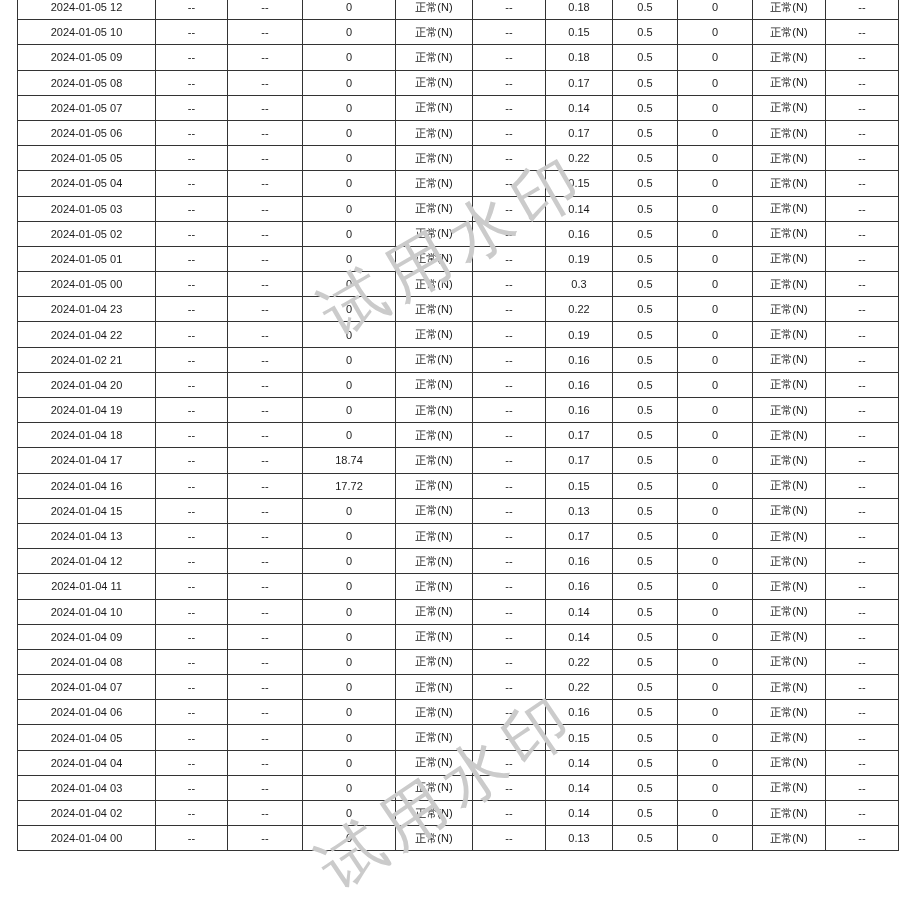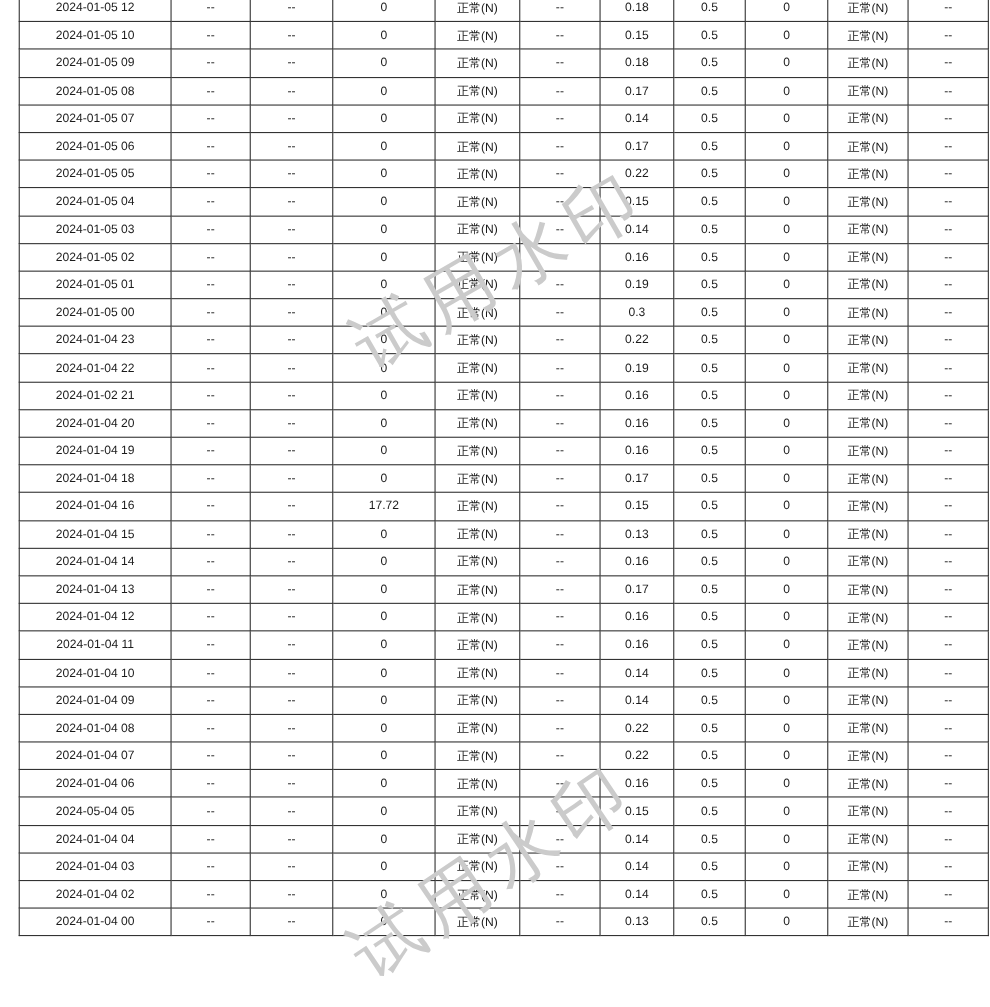--- a/index.html
+++ b/index.html
@@ -307,20 +307,33 @@
           <td>0</td>
           <td>正常(N)</td>
           <td>--</td>
           <td>0.17</td>
           <td>0.5</td>
           <td>0</td>
           <td>正常(N)</td>
           <td>--</td>
         </tr>
         <tr>
+          <td>2024-01-04 17</td>
+          <td>--</td>
+          <td>--</td>
+          <td>18.74</td>
+          <td>正常(N)</td>
+          <td>--</td>
+          <td>0.17</td>
+          <td>0.5</td>
+          <td>0</td>
+          <td>正常(N)</td>
+          <td>--</td>
+        </tr>
+        <tr>
           <td>2024-01-04 16</td>
           <td>--</td>
           <td>--</td>
           <td>17.72</td>
           <td>正常(N)</td>
           <td>--</td>
           <td>0.15</td>
           <td>0.5</td>
           <td>0</td>
           <td>正常(N)</td>
@@ -333,33 +346,20 @@
           <td>0</td>
           <td>正常(N)</td>
           <td>--</td>
           <td>0.13</td>
           <td>0.5</td>
           <td>0</td>
           <td>正常(N)</td>
           <td>--</td>
         </tr>
         <tr>
-          <td>2024-01-04 14</td>
-          <td>--</td>
-          <td>--</td>
-          <td>0</td>
-          <td>正常(N)</td>
-          <td>--</td>
-          <td>0.16</td>
-          <td>0.5</td>
-          <td>0</td>
-          <td>正常(N)</td>
-          <td>--</td>
-        </tr>
-        <tr>
           <td>2024-01-04 13</td>
           <td>--</td>
           <td>--</td>
           <td>0</td>
           <td>正常(N)</td>
           <td>--</td>
           <td>0.17</td>
           <td>0.5</td>
           <td>0</td>
           <td>正常(N)</td>
@@ -450,21 +450,21 @@
           <td>0</td>
           <td>正常(N)</td>
           <td>--</td>
           <td>0.16</td>
           <td>0.5</td>
           <td>0</td>
           <td>正常(N)</td>
           <td>--</td>
         </tr>
         <tr>
-          <td>2024-05-04 05</td>
+          <td>2024-01-04 05</td>
           <td>--</td>
           <td>--</td>
           <td>0</td>
           <td>正常(N)</td>
           <td>--</td>
           <td>0.15</td>
           <td>0.5</td>
           <td>0</td>
           <td>正常(N)</td>
           <td>--</td>

